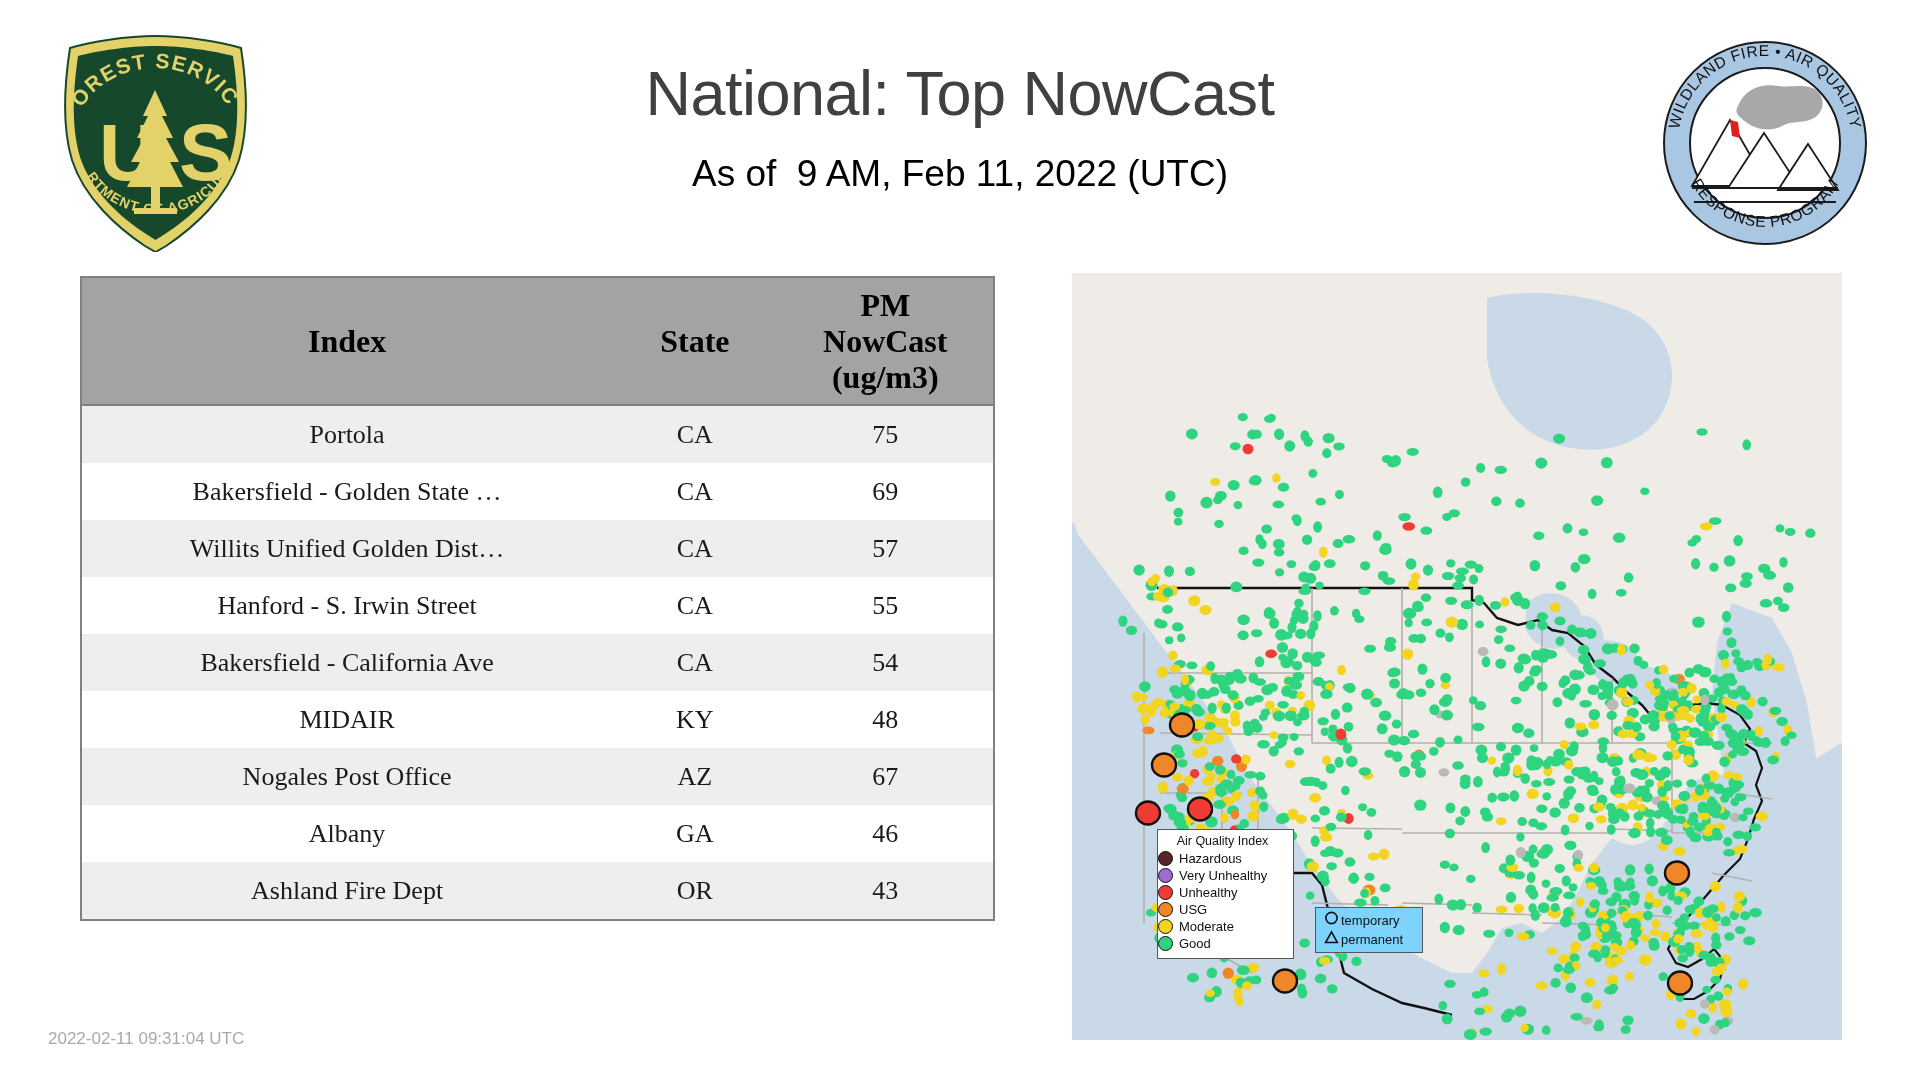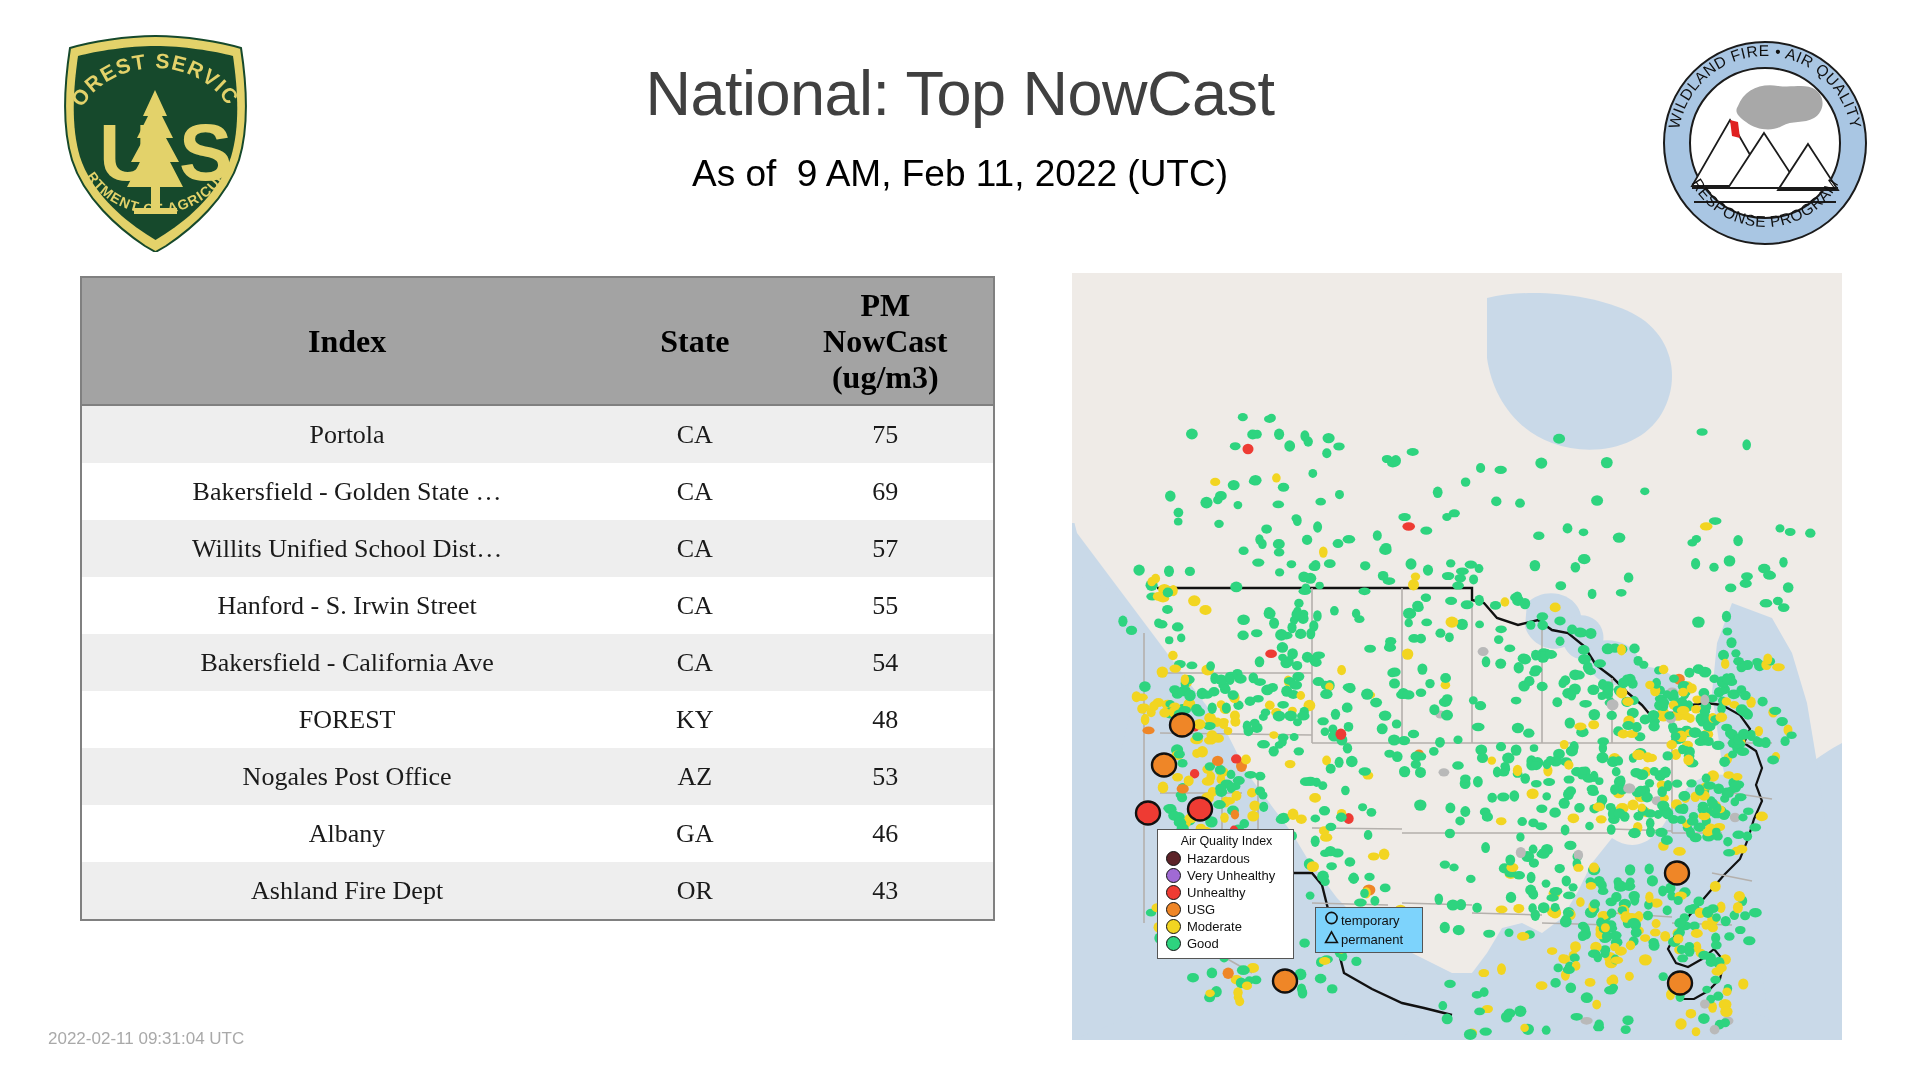--- a/index.html
+++ b/index.html
@@ -83,21 +83,21 @@
     overflow:hidden;
   }
   .map svg{position:absolute;left:0;top:0;}
 
   
   .legend-aqi{
     position:absolute;left:1157px;top:829px;
     width:137px;
     background:#ffffff;
     border:1px solid #555;
-    padding:4px 6px 6px 8px;
+    padding:4px 6px 6px 0;
     box-sizing:border-box;
   }
   .legend-aqi .legend-title{
     font-size:12.5px;color:#111;text-align:center;
     margin-bottom:2px;font-family:"Liberation Sans",sans-serif;
   }
   .legend-row{display:flex;align-items:center;height:17px;}
   .legend-dot{
     width:13px;height:13px;border-radius:50%;
     border:1.4px solid #111;margin-right:6px;flex:0 0 auto;
@@ -205,43 +205,43 @@
         <td>Portola</td>
         <td>CA</td>
         <td>75</td>
       </tr>
       <tr>
         <td>Bakersfield - Golden State …</td>
         <td>CA</td>
         <td>69</td>
       </tr>
       <tr>
-        <td>Willits Unified School Dist…</td>
+        <td>Willits Unified Golden Dist…</td>
         <td>CA</td>
         <td>57</td>
       </tr>
       <tr>
         <td>Hanford - S. Irwin Street</td>
         <td>CA</td>
         <td>55</td>
       </tr>
       <tr>
         <td>Bakersfield - California Ave</td>
         <td>CA</td>
         <td>54</td>
       </tr>
       <tr>
-        <td>FOREST</td>
+        <td>MIDAIR</td>
         <td>KY</td>
         <td>48</td>
       </tr>
       <tr>
         <td>Nogales Post Office</td>
         <td>AZ</td>
-        <td>53</td>
+        <td>67</td>
       </tr>
       <tr>
         <td>Albany</td>
         <td>GA</td>
         <td>46</td>
       </tr>
       <tr>
         <td>Ashland Fire Dept</td>
         <td>OR</td>
         <td>43</td>

